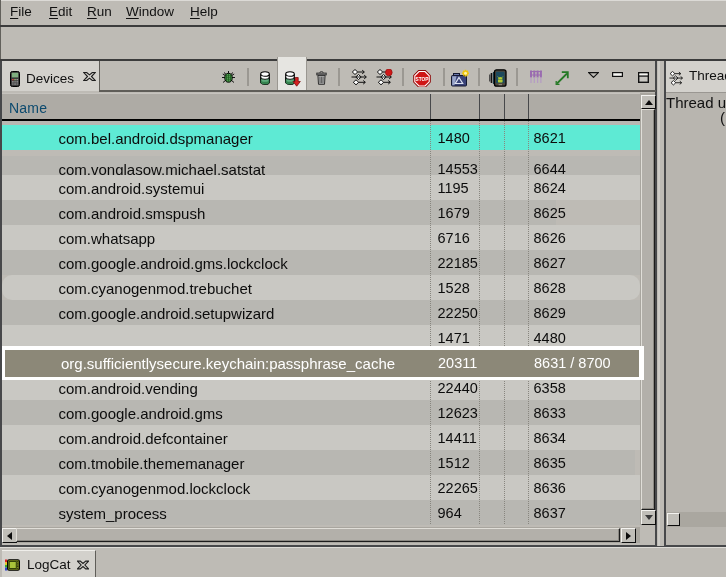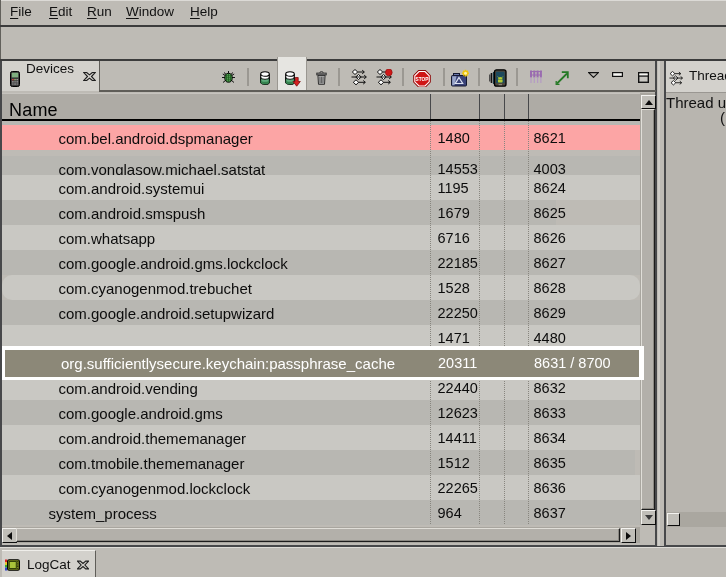--- a/index.html
+++ b/index.html
@@ -34,21 +34,21 @@
 
 <div class="a" style="left:0;top:59px;width:726px;height:2px;background:#3c3c3c;"></div>
 
 <div class="a" style="left:0;top:61px;width:1.5px;height:485px;background:#47484a;"></div>
 <div class="a" style="left:655px;top:61px;width:1.5px;height:485px;background:#47484a;"></div>
 <div class="a" style="left:0;top:545px;width:726px;height:1.5px;background:#47484a;"></div>
 <div class="a" style="left:0;top:546.5px;width:726px;height:1px;background:#dedcd7;"></div>
 
 <div class="a" style="left:1.5px;top:61px;width:97.5px;height:30px;background:#d3d1cc;border-right:1px solid #5f5d58;"></div>
 <div class="a" style="left:99px;top:90px;width:557px;height:1.5px;background:#5f5d58;"></div>
-<div class="a" style="left:26px;top:61px;font-size:13.5px;color:#111;">Devices</div>
+<div class="a" style="left:26px;top:71px;font-size:13.5px;color:#111;">Devices</div>
 
 <svg class="a" style="left:10px;top:71px;" width="10" height="16" viewBox="0 0 10 16">
   <rect x="0.5" y="0.5" width="9" height="15" rx="1.8" fill="#3a3a3a" stroke="#000"></rect>
   <rect x="1.8" y="1.8" width="6.4" height="4.6" fill="#7fae7f"></rect>
   <rect x="2" y="8" width="1.7" height="1.3" fill="#cc4444"></rect>
     <rect x="4.2" y="8" width="1.7" height="1.3" fill="#88aa66"></rect>
     <rect x="6.4" y="8" width="1.7" height="1.3" fill="#999"></rect>
   <rect x="2" y="10.2" width="1.7" height="1.3" fill="#999"></rect>
     <rect x="4.2" y="10.2" width="1.7" height="1.3" fill="#888"></rect>
     <rect x="6.4" y="10.2" width="1.7" height="1.3" fill="#999"></rect>
@@ -198,37 +198,37 @@
   <rect x="0.6" y="0.6" width="9.8" height="3.8" fill="#f6f5f2" stroke="#111" stroke-width="1.2"></rect>
 </svg>
 
 <svg class="a" style="left:638px;top:71.5px;" width="11" height="11" viewBox="0 0 11 11">
   <rect x="0.7" y="0.7" width="9.6" height="9.6" fill="#c9c7c2" stroke="#111" stroke-width="1.4"></rect>
   <rect x="1.4" y="1.6" width="8.2" height="1.8" fill="#f6f5f2"></rect>
   <line x1="1" y1="4.1" x2="10" y2="4.1" stroke="#111" stroke-width="1.2"></line>
 </svg>
 
 <div class="a" style="left:1.5px;top:93px;width:638.5px;height:26px;background:#aeaba5;border-top:1px solid #c6c3be;"></div>
-<div class="a" style="left:9px;top:99.5px;font-size:18px;color:#000000;letter-spacing:0.2px;">Name</div>
+<div class="a" style="left:9px;top:99.5px;font-size:14px;color:#0c4a6e;letter-spacing:0.2px;">Name</div>
 <div class="a" style="left:430px;top:94px;width:1px;height:25px;background:#47484a;"></div>
 <div class="a" style="left:479px;top:94px;width:1px;height:25px;background:#47484a;"></div>
 <div class="a" style="left:504px;top:94px;width:1px;height:25px;background:#47484a;"></div>
 <div class="a" style="left:528px;top:94px;width:1px;height:25px;background:#47484a;"></div>
 <div class="a" style="left:1.5px;top:119px;width:638.5px;height:2px;background:#000;"></div>
 
 <div class="a" style="left:1.5px;top:121px;width:638.5px;height:4px;background:#b8b7b2;"></div>
-<div class="a" style="left:1.5px;top:125px;width:638.5px;height:25px;background:#fca5a5;">
+<div class="a" style="left:1.5px;top:125px;width:638.5px;height:25px;background:#5eead4;">
   <span class="rowtxt" style="left:57px;">com.bel.android.dspmanager</span>
   <span class="rowtxt num" style="left:436px;">1480</span>
   <span class="rowtxt num" style="left:532px;">8621</span>
 </div>
 <div class="a" style="left:1.5px;top:156px;width:638.5px;height:25px;background:#b8b7b2;">
   <span class="rowtxt" style="left:57px;">com.vonglasow.michael.satstat</span>
   <span class="rowtxt num" style="left:436px;">14553</span>
-  <span class="rowtxt num" style="left:532px;">4003</span>
+  <span class="rowtxt num" style="left:532px;">6644</span>
 </div>
 <div class="a" style="left:1.5px;top:175px;width:638.5px;height:25px;background:#c9c8c3;">
   <span class="rowtxt" style="left:57px;">com.android.systemui</span>
   <span class="rowtxt num" style="left:436px;">1195</span>
   <span class="rowtxt num" style="left:532px;">8624</span>
 </div>
 <div class="a" style="left:1.5px;top:200px;width:554px;height:25px;background:#b8b7b2;">
   <span class="rowtxt" style="left:57px;">com.android.smspush</span>
   <span class="rowtxt num" style="left:436px;">1679</span>
   <span class="rowtxt num" style="left:532px;">8625</span>
@@ -255,44 +255,44 @@
 </div>
 <div class="a" style="left:1.5px;top:325px;width:638.5px;height:25px;background:#c9c8c3;">
   <span class="rowtxt" style="left:47px;margin-top:28px;">com.android.phone</span>
   <span class="rowtxt num" style="left:436px;">1471</span>
   <span class="rowtxt num" style="left:532px;">4480</span>
 </div>
 <div class="a" style="left:1.5px;top:350px;width:638.5px;height:25px;background:#b8b7b2;"></div>
 <div class="a" style="left:1.5px;top:375px;width:638.5px;height:25px;background:#c9c8c3;">
   <span class="rowtxt" style="left:57px;">com.android.vending</span>
   <span class="rowtxt num" style="left:436px;">22440</span>
-  <span class="rowtxt num" style="left:532px;">8632</span>
+  <span class="rowtxt num" style="left:532px;">6358</span>
 </div>
 <div class="a" style="left:1.5px;top:400px;width:638.5px;height:25px;background:#b8b7b2;">
   <span class="rowtxt" style="left:57px;">com.google.android.gms</span>
   <span class="rowtxt num" style="left:436px;">12623</span>
   <span class="rowtxt num" style="left:532px;">8633</span>
 </div>
 <div class="a" style="left:1.5px;top:425px;width:638.5px;height:25px;background:#c9c8c3;">
-  <span class="rowtxt" style="left:57px;">com.android.thememanager</span>
+  <span class="rowtxt" style="left:57px;">com.android.defcontainer</span>
   <span class="rowtxt num" style="left:436px;">14411</span>
   <span class="rowtxt num" style="left:532px;">8634</span>
 </div>
 <div class="a" style="left:1.5px;top:450px;width:633px;height:25px;background:#b8b7b2;">
   <span class="rowtxt" style="left:57px;">com.tmobile.thememanager</span>
   <span class="rowtxt num" style="left:436px;">1512</span>
   <span class="rowtxt num" style="left:532px;">8635</span>
 </div>
 <div class="a" style="left:1.5px;top:475px;width:638.5px;height:25px;background:#c9c8c3;">
   <span class="rowtxt" style="left:57px;">com.cyanogenmod.lockclock</span>
   <span class="rowtxt num" style="left:436px;">22265</span>
   <span class="rowtxt num" style="left:532px;">8636</span>
 </div>
 <div class="a" style="left:1.5px;top:500px;width:638.5px;height:25px;background:#b8b7b2;">
-  <span class="rowtxt" style="left:47px;">system_process</span>
+  <span class="rowtxt" style="left:57px;">system_process</span>
   <span class="rowtxt num" style="left:436px;">964</span>
   <span class="rowtxt num" style="left:532px;">8637</span>
 </div>
 
 <div class="a" style="left:430px;top:121px;width:1px;height:404px;background:repeating-linear-gradient(180deg,#88867f 0px,#88867f 1px,transparent 1px,transparent 2px);"></div>
 <div class="a" style="left:479px;top:121px;width:1px;height:404px;background:repeating-linear-gradient(180deg,#88867f 0px,#88867f 1px,transparent 1px,transparent 2px);"></div>
 <div class="a" style="left:504px;top:121px;width:1px;height:404px;background:repeating-linear-gradient(180deg,#88867f 0px,#88867f 1px,transparent 1px,transparent 2px);"></div>
 <div class="a" style="left:528px;top:121px;width:1px;height:404px;background:repeating-linear-gradient(180deg,#88867f 0px,#88867f 1px,transparent 1px,transparent 2px);"></div>
 
 <div class="a" style="left:1.5px;top:346px;width:642px;height:34px;background:#fff;z-index:3;"></div>

